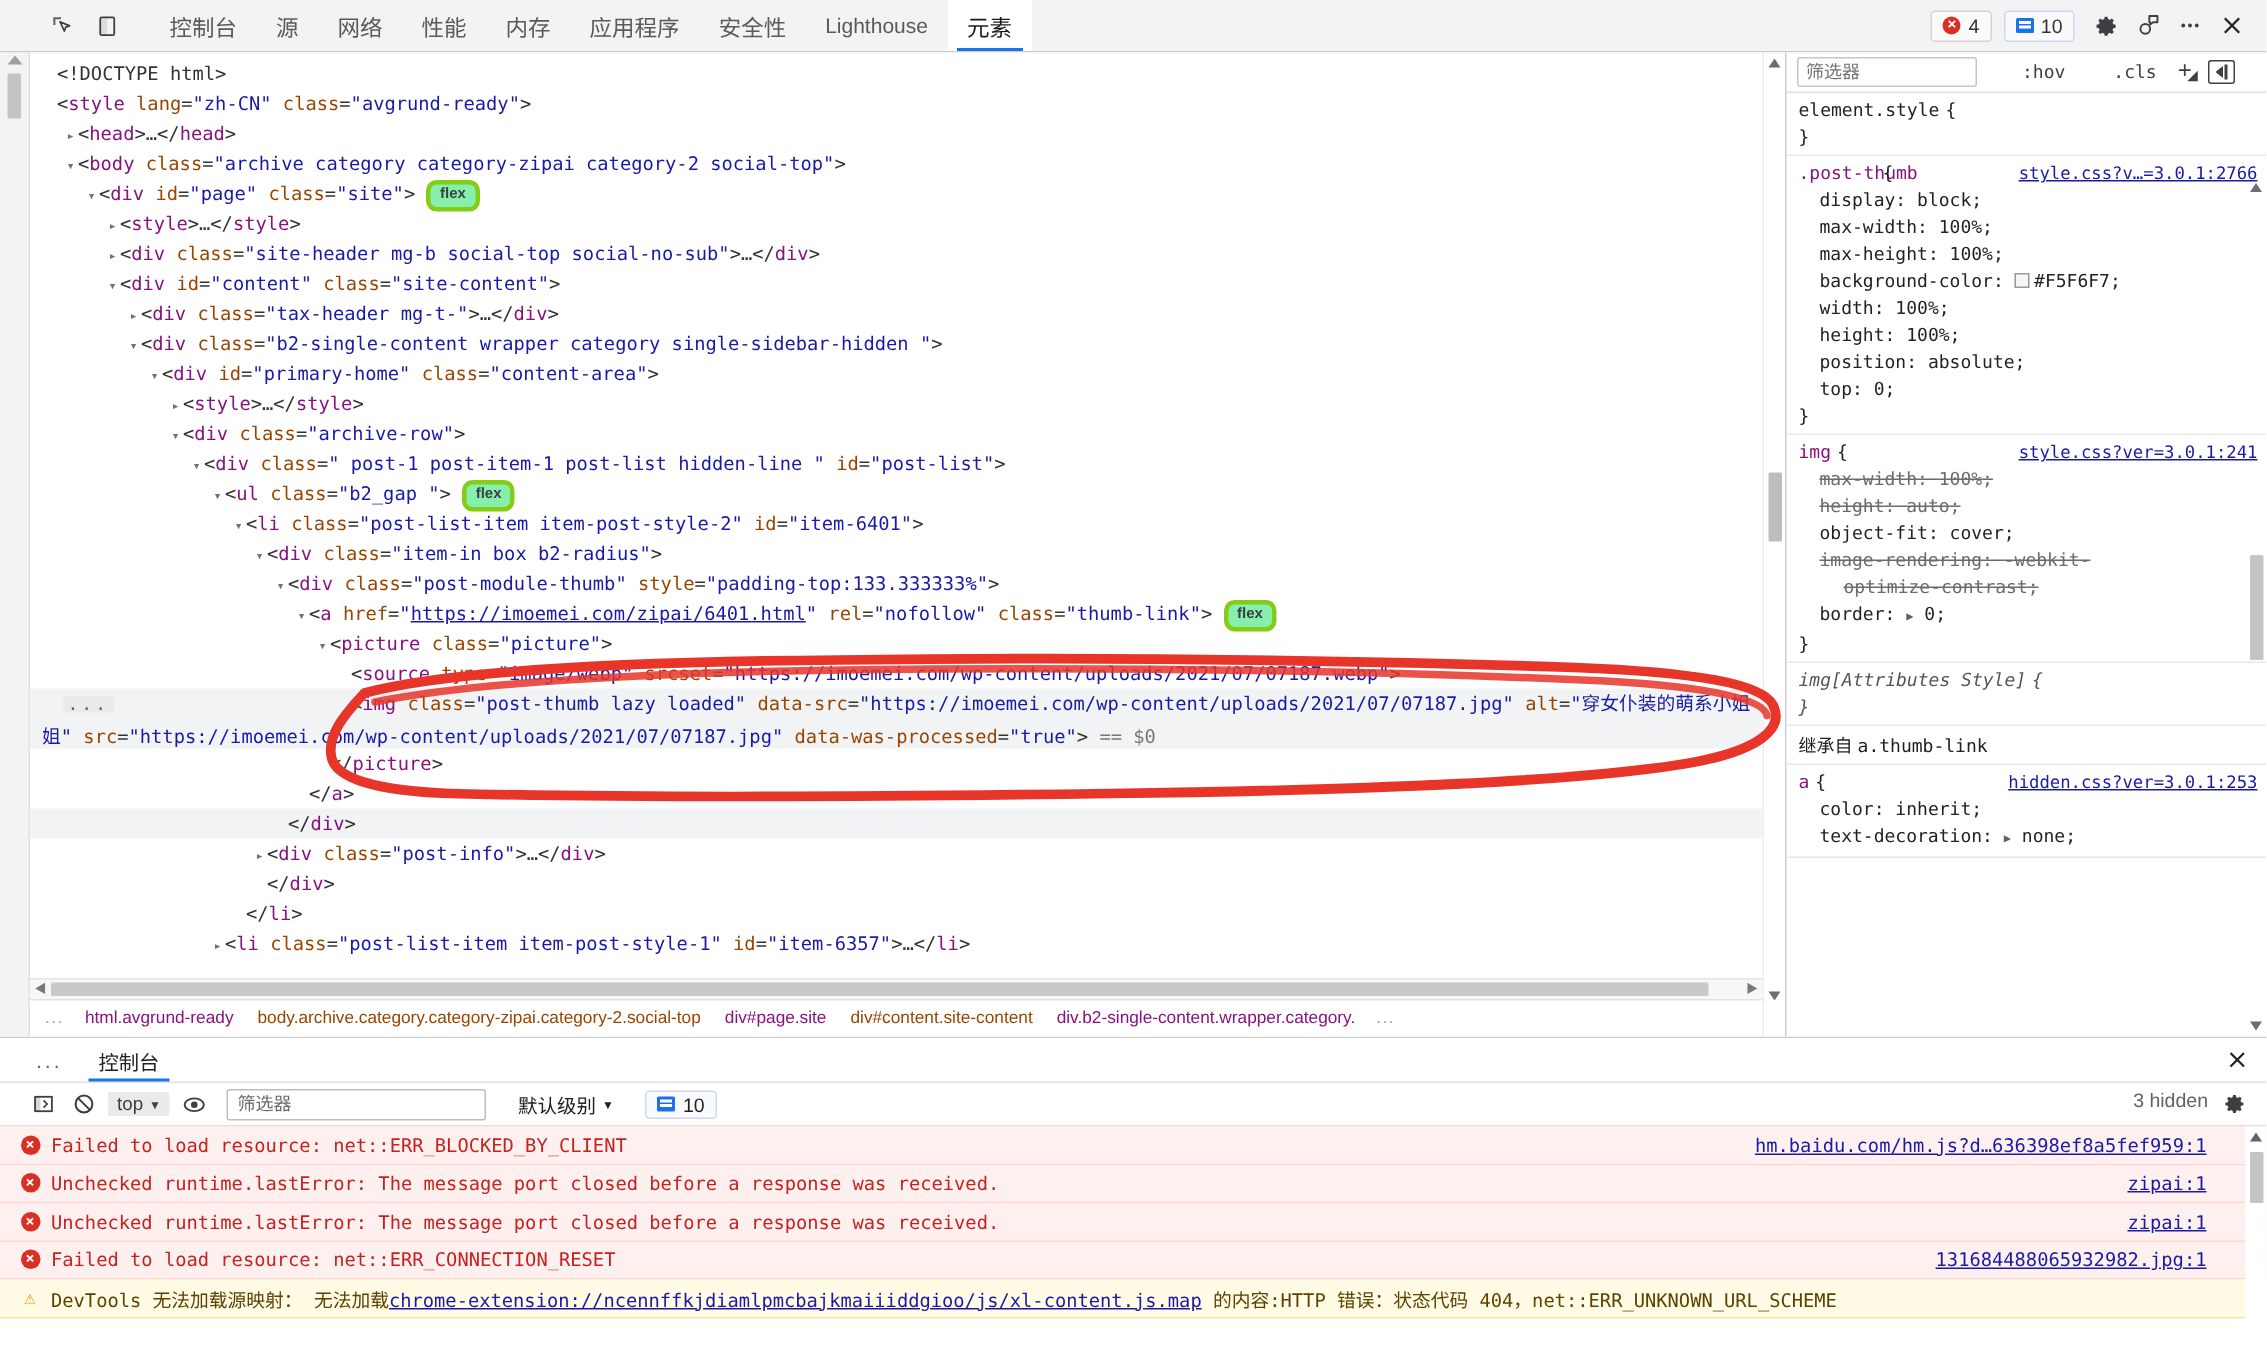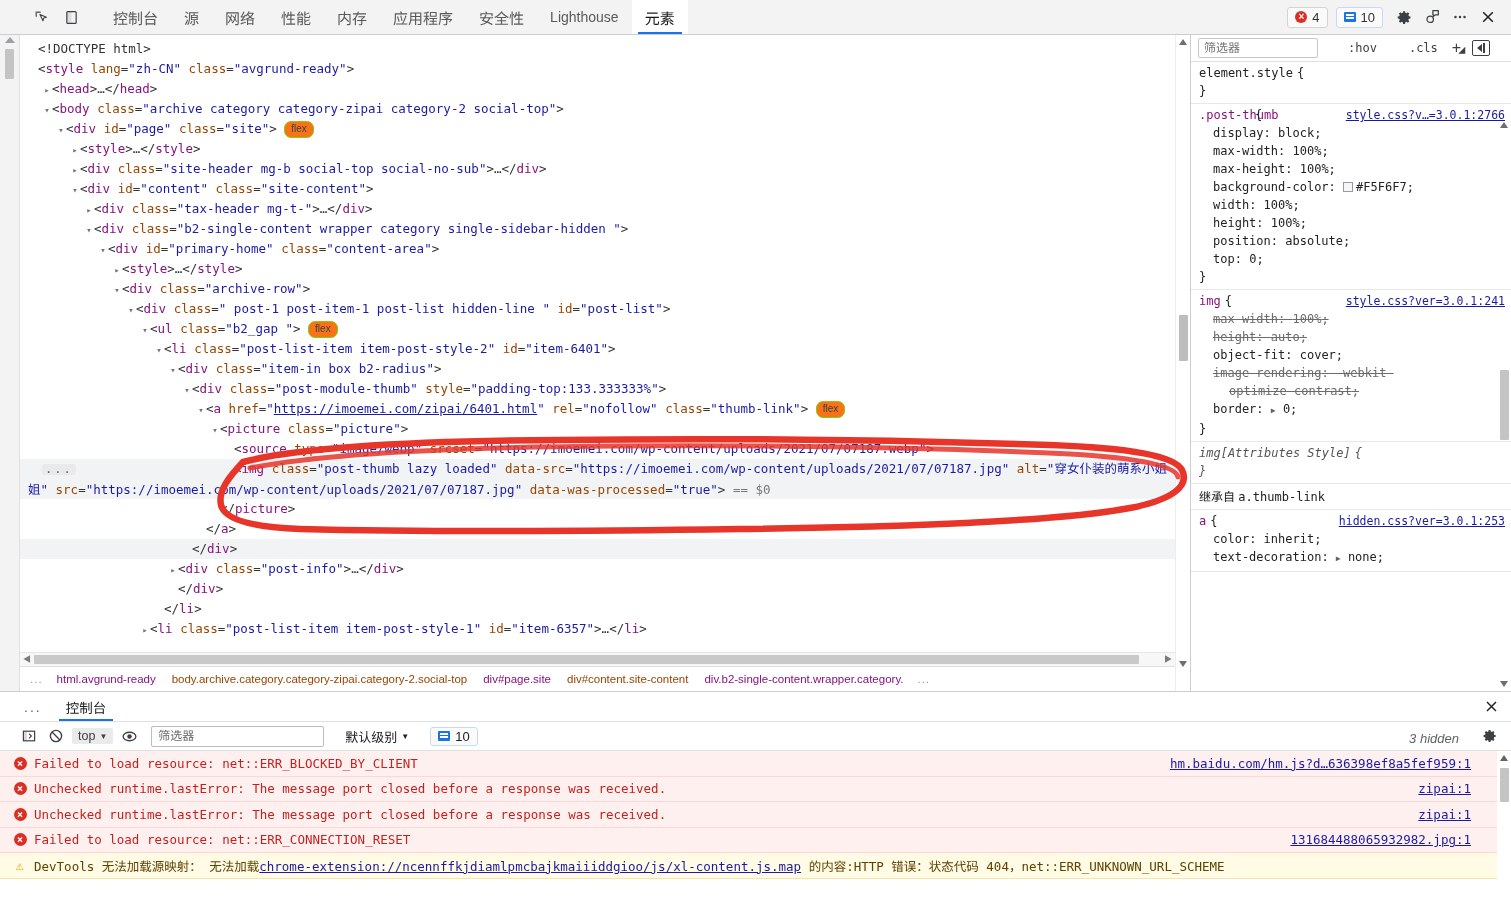--- a/index.html
+++ b/index.html
@@ -114,25 +114,25 @@
   }
   .tri.sp { color: transparent; }
   .tg  { color: #881280; }   
   .at  { color: #994500; }   
   .av  { color: #1a1aa6; }   
   .pk  { color: #333; }   
   .lnk { color: #1a1aa6; text-decoration: underline; cursor: pointer; }
   .eq  { color: #333; }
   .flexbadge {
     display: inline-block;
-    border: 1px solid #84cc16; border-radius: 7px;
-    background: #f97316; color: #3c4043;
+    border: 3px solid #84cc16; border-radius: 7px;
+    background: #86efac; color: #3c4043;
     font-size: 10px; line-height: 12px; padding: 1px 6px 2px;
     font-family: "Liberation Sans", sans-serif;
-    vertical-align: 1px; cursor: pointer;
+    vertical-align: 1px; cursor: pointer; font-weight: bold;
   }
   .ellipsis-badge {
     position: absolute; left: 22px; top: 5px;
     color: #5f6368; letter-spacing: 2px; font-size: 12px;
     background: #eaeaea; border-radius: 3px; padding: 0 3px; line-height: 11px;
   }
 
   
   .dom-hscroll {
     height: 14px; background: #f7f7f7; border-top: 1px solid #e6e6e6;
@@ -298,21 +298,21 @@
   .console-filter::placeholder { color:#6b6b6b; }
   .level-sel {
     display:flex; align-items:center; gap:4px; margin-left: 12px;
     font-size: 13px; color:#202124; cursor:pointer; padding: 1px 4px;
   }
   .msgcount {
     display:flex; align-items:center; gap:5px; margin-left: 12px;
     border: 1px solid #c9d9f3; border-radius: 3px; background:#fafafa;
     padding: 1px 7px; font-size: 13px; cursor:pointer;
   }
-  .ct-right { margin-left:auto; display:flex; align-items:flex-end; gap:20px; padding-right:4px;font-style:italic;}
+  .ct-right { margin-left:auto; display:flex; align-items:flex-start; gap:7px; padding-right:4px;}
   .hidden-txt { color:#5f6368; font-size:13px; }
 
   .console-list { flex: 1; overflow: hidden; position: relative; }
   .cmsg {
     display: flex; align-items: center;
     height: 25.5px;
     font-family: "DejaVu Sans Mono", "Liberation Mono", monospace;
     font-size: 12.5px;
     padding-left: 10px;
     border-bottom: 1px solid #ffd6d6;

